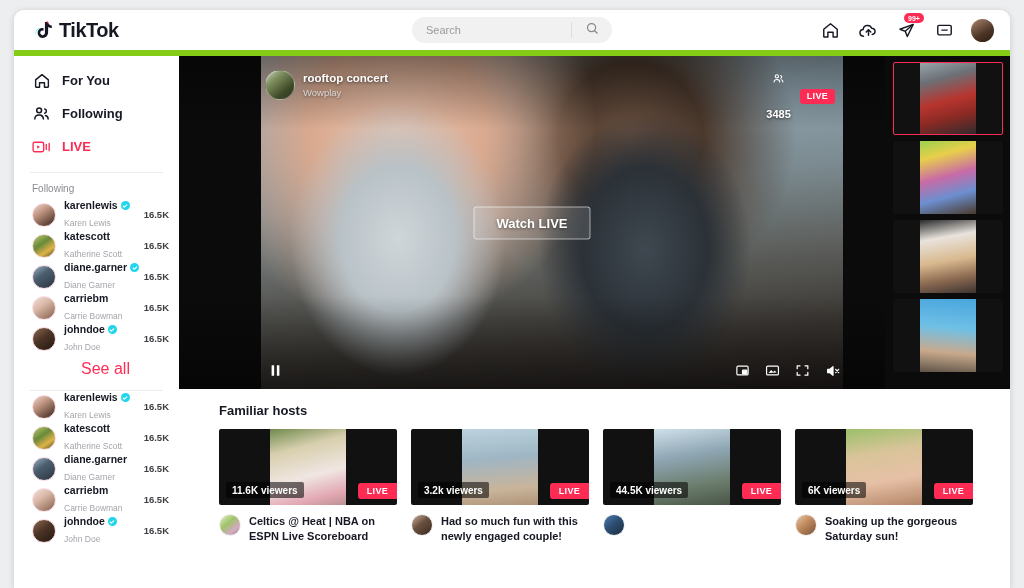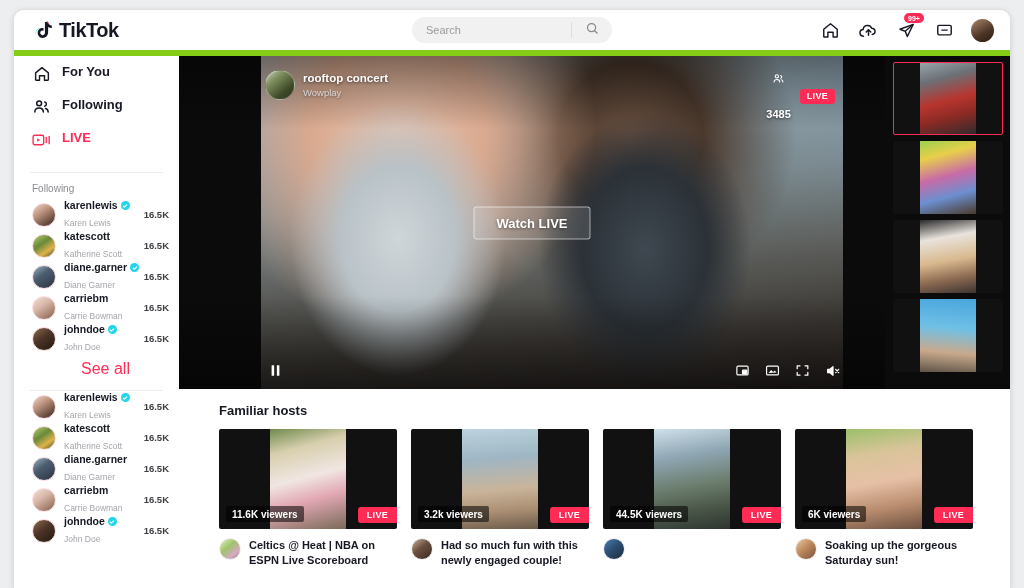--- a/index.html
+++ b/index.html
@@ -76,21 +76,21 @@
 
   
   .body { display: flex; height: 532px; }
 
   
   .sidebar {
     width: 165px; height: 532px; background: #fff;
     padding: 8px 0 0 0; overflow: hidden; position: relative;
   }
   .nav-item {
-    display: flex; align-items: flex-start; gap: 11px;
+    display: flex; align-items: center; gap: 11px;
     height: 33px; padding-left: 18px; cursor: pointer;
     font-size: 13px; font-weight: bold; color: #161823;
   }
   .nav-item.active { color: #fe2c55; }
   .nav-ico { width: 19px; height: 19px; display:flex; align-items:center; justify-content:center; }
 
   .divider { height: 1px; background: #ededed; margin: 9px 16px 0 16px; }
   .sec-title {
     font-size: 10px; color: #8a8b91; padding: 10px 0 5px 18px; font-weight: normal;
   }
@@ -195,23 +195,23 @@
   .t2 { background: linear-gradient(165deg,#9bd04f 0%,#e8cf4a 22%,#c86ba6 48%,#6c8fd0 72%,#4a3a2c 100%); }
   .t3 { background: linear-gradient(170deg,#2a2a2c 0%,#e8e3dc 26%,#d9b98e 55%,#8c6a52 78%,#3c3330 100%); }
   .t4 { background: linear-gradient(185deg,#49a6dd 0%,#6fc0e6 40%,#c9a98c 72%,#8d7a66 88%,#5f5246 100%); }
 
   
   .fam { padding: 14px 0 0 40px; background: #fff; }
   .fam-title { font-size: 13px; font-weight: bold; color: #161823; margin-bottom: 11px; }
   .cards { display: flex; gap: 14px; }
   .card { width: 178px; cursor: pointer; }
   .card-media {
-    width: 178px; height: 100px; position: relative; overflow: hidden;
+    width: 178px; height: 76px; position: relative; overflow: hidden;
     background: #111; border-radius: 2px;
-    display: flex; align-items: flex-end; justify-content: center;
+    display: flex; align-items: flex-start; justify-content: center;
   }
   .card-media-inner { width: 76px; height: 100px; }
   .c1 { background: linear-gradient(165deg,#6e8a4d 0%,#d8cfae 22%,#f0e6e2 48%,#e2a8b4 68%,#7a6a58 100%); }
   .c2 { background: linear-gradient(175deg,#bcd2de 0%,#9fb6c4 30%,#c9b49a 60%,#ab8f74 80%,#6a5a4a 100%); }
   .c3 { background: linear-gradient(170deg,#cfe0ea 0%,#8fa6b4 28%,#6d7f70 55%,#4a5648 78%,#2e3530 100%); }
   .c4 { background: linear-gradient(170deg,#9bc06a 0%,#d9c49a 26%,#e6c0a6 52%,#b98c6e 76%,#6b5040 100%); }
   .viewers {
     position: absolute; left: 7px; bottom: 7px;
     background: rgba(0,0,0,0.55); color: #fff;
     font-size: 10px; font-weight: bold;

